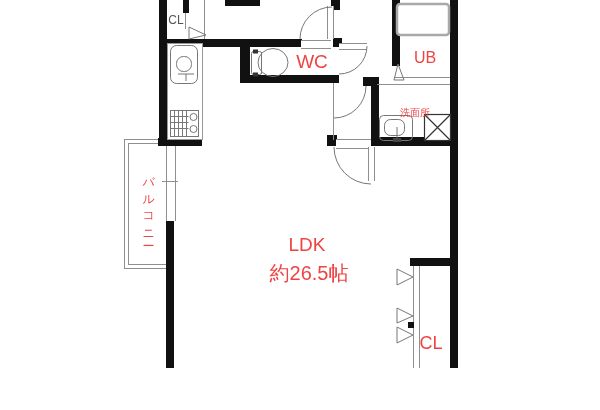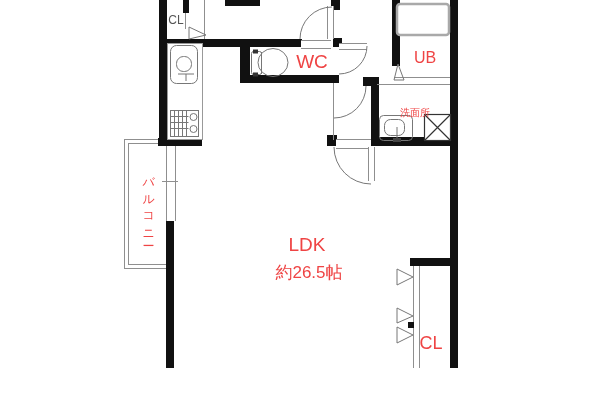--- a/index.html
+++ b/index.html
@@ -109,16 +109,16 @@
       <path class="ln" d="M 397 327 L 413 335 L 397 343 Z"></path>
       <path class="ln" d="M 397 395 L 413 403 L 397 410"></path>
     </g>
   </svg>
 
   <div class="lbl" style="left:176px;top:21px;font-size:12px;color:#555;font-weight:400;">CL</div>
   <div class="lbl" style="left:312px;top:62px;font-size:19px;">WC</div>
   <div class="lbl" style="left:425px;top:58px;font-size:16px;">UB</div>
   <div class="lbl" style="left:415px;top:105px;font-size:10px;margin-top:7px;">洗面所</div>
   <div class="lbl" style="left:307px;top:245px;font-size:19px;">LDK</div>
-  <div class="lbl" style="left:309px;top:273px;font-size:17px;text-align:right;">約26.5帖</div>
+  <div class="lbl" style="left:309px;top:273px;font-size:20px;text-align:right;">約26.5帖</div>
   <div class="lbl vtext" style="left:148px;top:206px;font-size:12px;font-weight:400;">バルコニー</div>
   <div class="lbl" style="left:431px;top:344px;font-size:18px;">CL</div>
 </div>
 
 </body></html>

